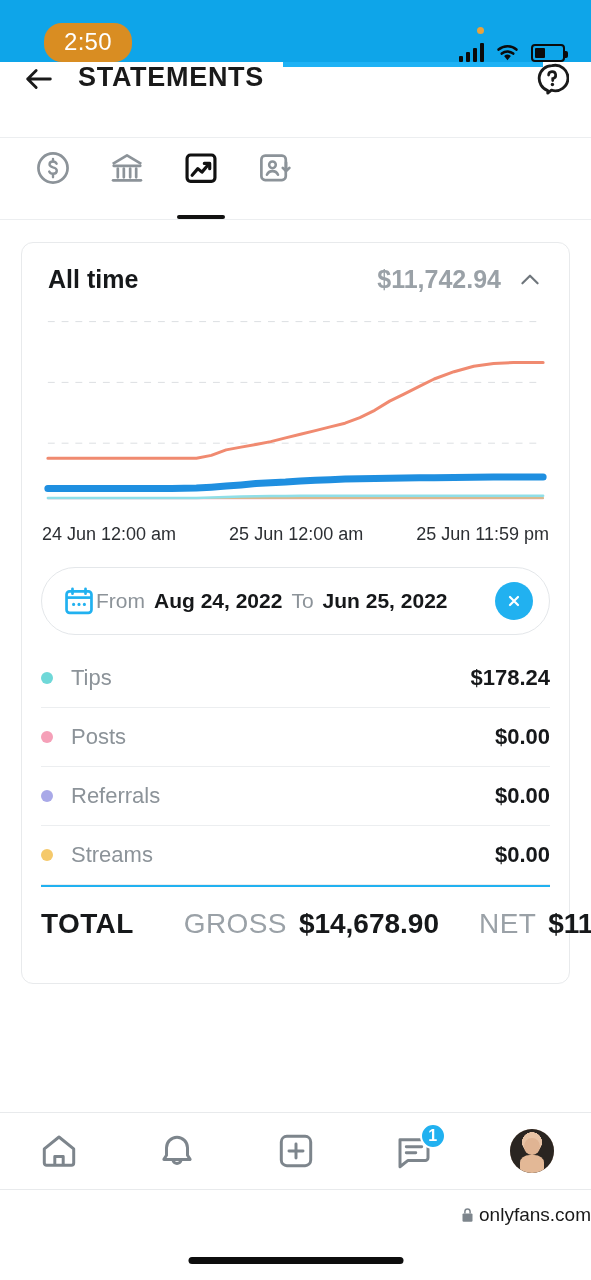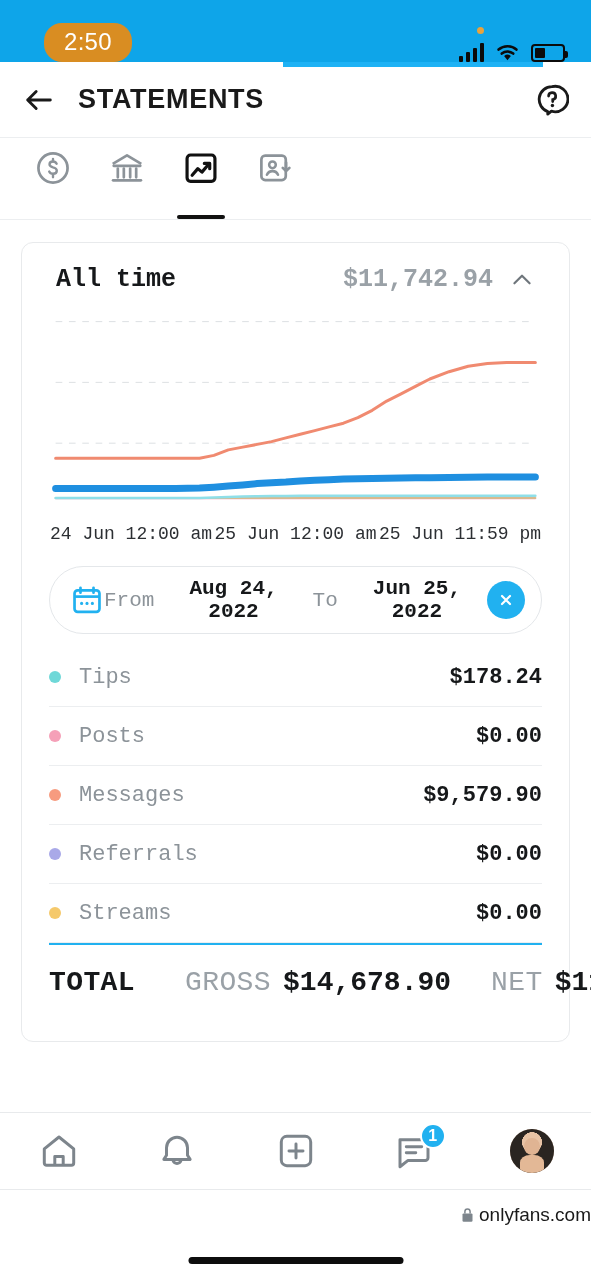--- a/index.html
+++ b/index.html
@@ -62,21 +62,21 @@
   
   .notch-strip {
     position: absolute; left: 283px; top: 62px;
     width: 260px; height: 5px;
     background: #1eb2f5;
   }
 
   
   .appbar {
     height: 76px;
-    display: flex; align-items: center;
+    display: flex; 
     padding: 0 22px;
     border-bottom: 1px solid #eceef0;
     background: #fff;
   }
   .back-arrow { width: 34px; height: 34px; flex: none; }
   .appbar-title {
     font-size: 27px; font-weight: 700; letter-spacing: .7px;
     color: #1a1a1a; margin-left: 22px;
   }
   .help-btn { margin-left: auto; width: 34px; height: 34px; }
@@ -111,22 +111,21 @@
   .section-sub {
     font-size: 18px; color: #9aa1a7; margin-top: 7px;
   }
 
   
   .card {
     margin: 22px 21px 0;
     border: 1px solid #e8eaec;
     border-radius: 12px;
     background: #fff;
-    padding: 0 8px 22px;
-    font-family: Liberation Mono, monospace;
+    padding: 0 0 22px;
   }
   .card-head {
     display: flex; align-items: center;
     padding: 22px 26px 14px;
   }
   .card-head .title { font-size: 25px; font-weight: 700; color: #16181a; }
   .card-head .amount {
     margin-left: auto; font-size: 25px; font-weight: 700; color: #9aa1a7;
   }
   .card-head .chev { margin-left: 16px; width: 26px; height: 26px; }
@@ -146,21 +145,21 @@
     height: 68px;
     border: 1px solid #e4e7ea;
     border-radius: 34px;
     display: flex; align-items: center;
     padding: 0 16px 0 20px;
   }
   .cal-icon { width: 34px; height: 34px; flex: none; }
   .dr-text {
     flex: 1; text-align: center;
     font-size: 21px; color: #16181a; font-weight: 700;
-    display: flex; align-items: center; justify-content: center; gap: 9px;
+    display: flex; align-items: center; justify-content: flex-start; gap: 9px;
   }
   .dr-text .lbl { color: #8c9399; font-weight: 400; }
   .dr-clear {
     width: 38px; height: 38px; border-radius: 50%;
     background: #21b1f0; flex: none;
     display: flex; align-items: center; justify-content: center;
   }
 
   
   .breakdown { margin: 14px 19px 0; }
@@ -380,25 +379,20 @@
           <span class="dot" style="background:#6fd8d8"></span>
           <span class="name">Tips</span>
           <span class="val">$178.24</span>
         </div>
         <div class="brow">
           <span class="dot" style="background:#f5a0b8"></span>
           <span class="name">Posts</span>
           <span class="val">$0.00</span>
         </div>
         <div class="brow">
-          <span class="dot" style="background:#f79b7f"></span>
-          <span class="name">Messages</span>
-          <span class="val">$9,579.90</span>
-        </div>
-        <div class="brow">
           <span class="dot" style="background:#a9a9e8"></span>
           <span class="name">Referrals</span>
           <span class="val">$0.00</span>
         </div>
         <div class="brow">
           <span class="dot" style="background:#f5c96b"></span>
           <span class="name">Streams</span>
           <span class="val">$0.00</span>
         </div>
       </div>

